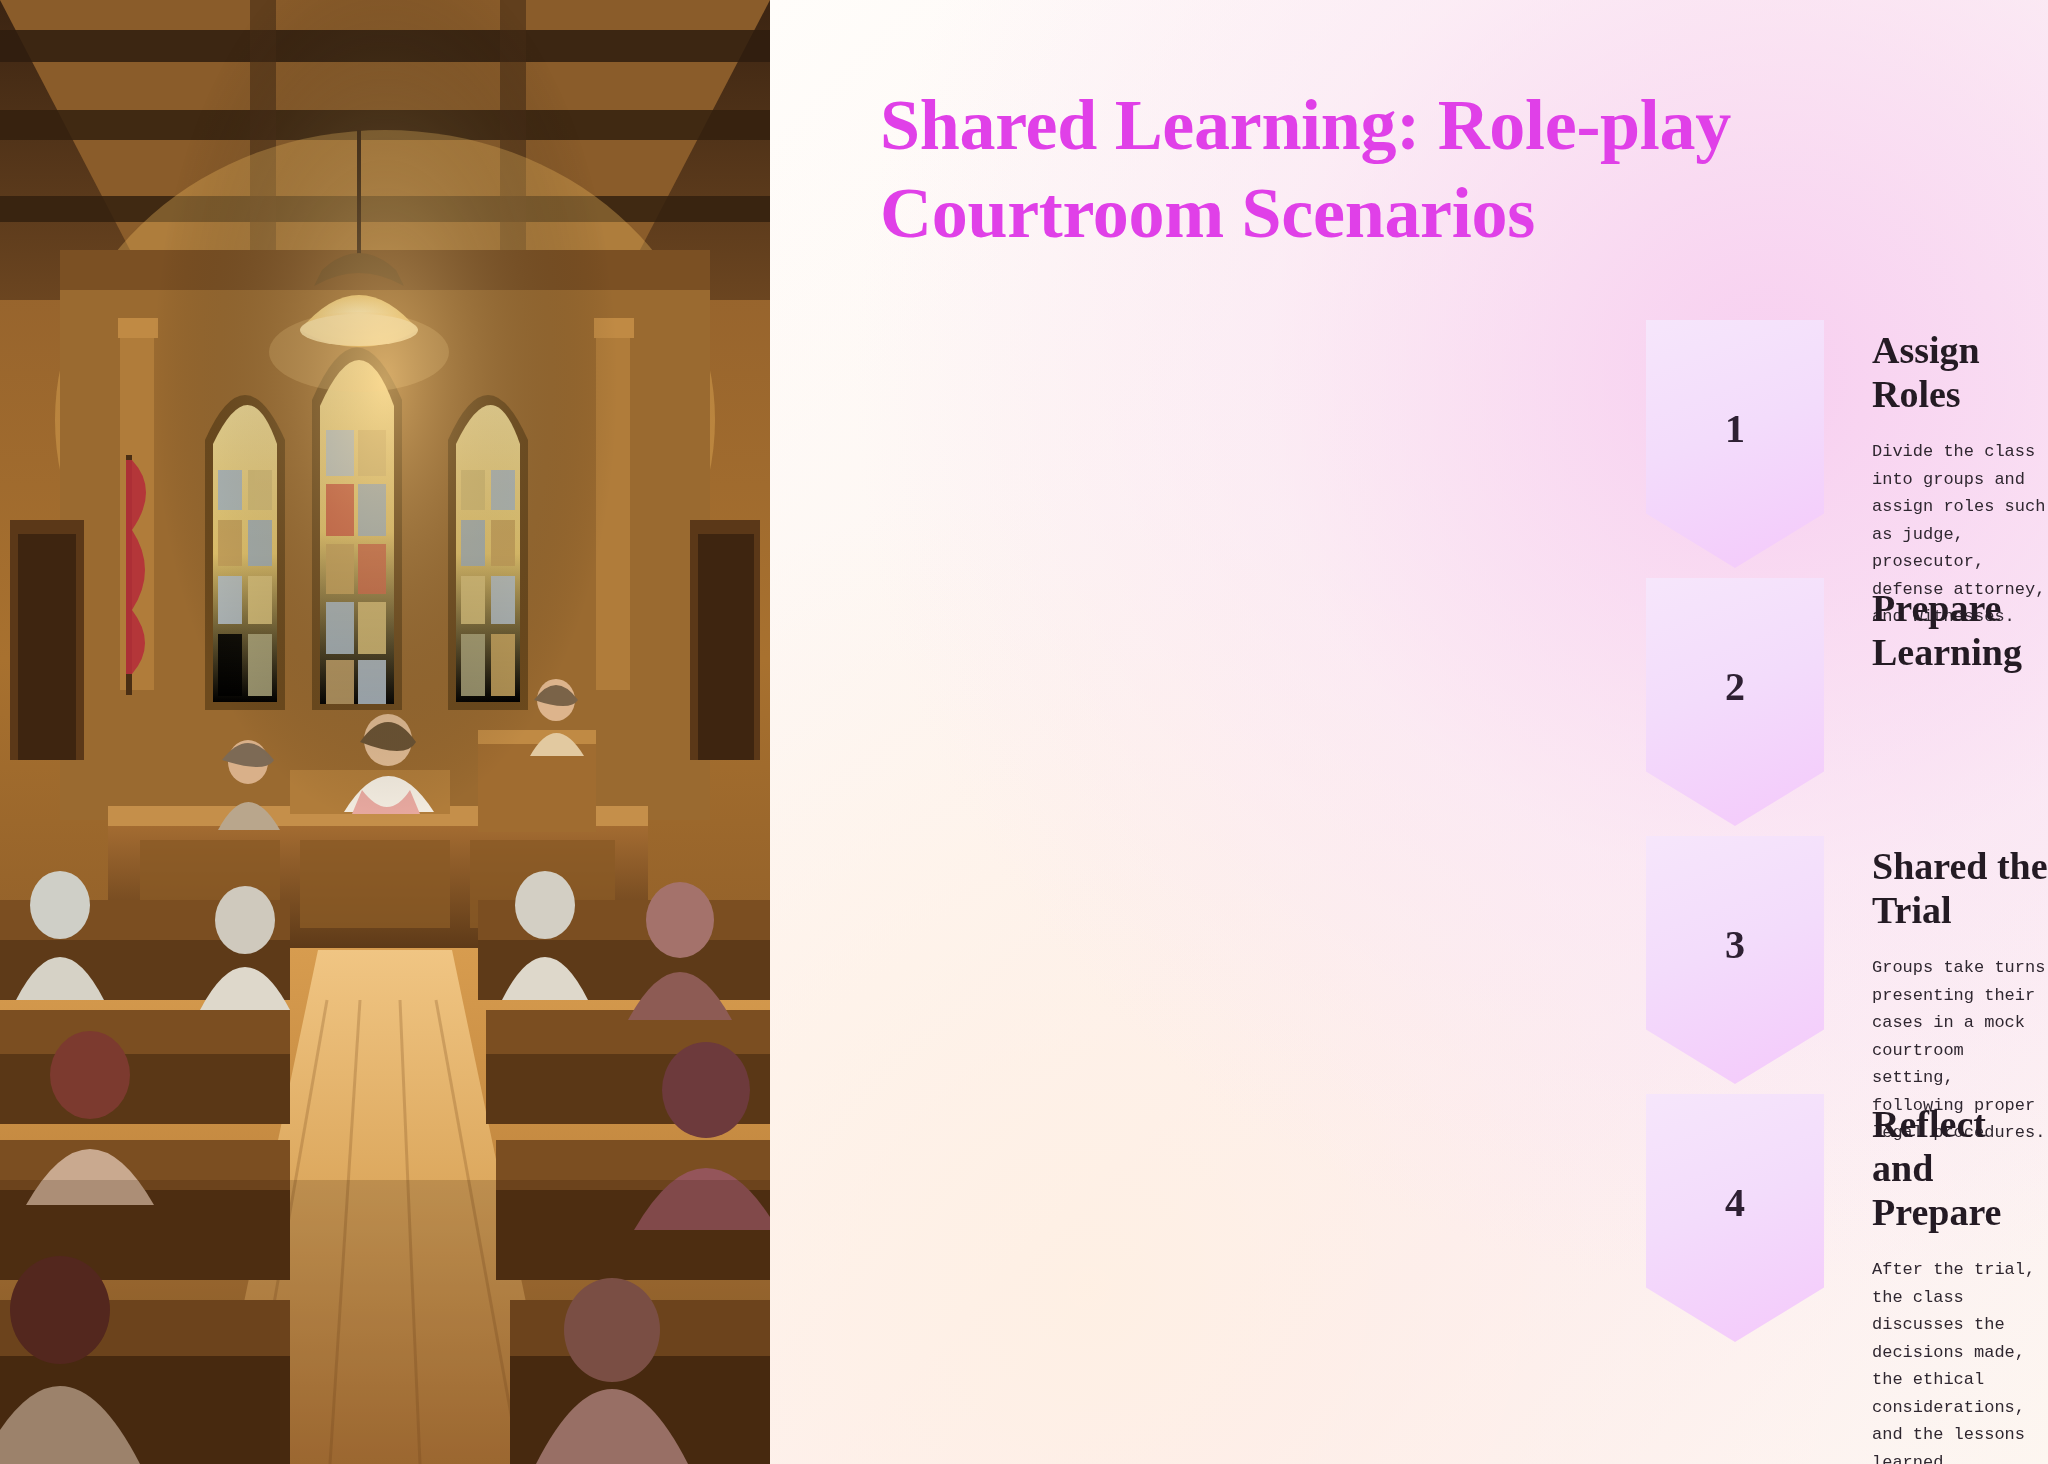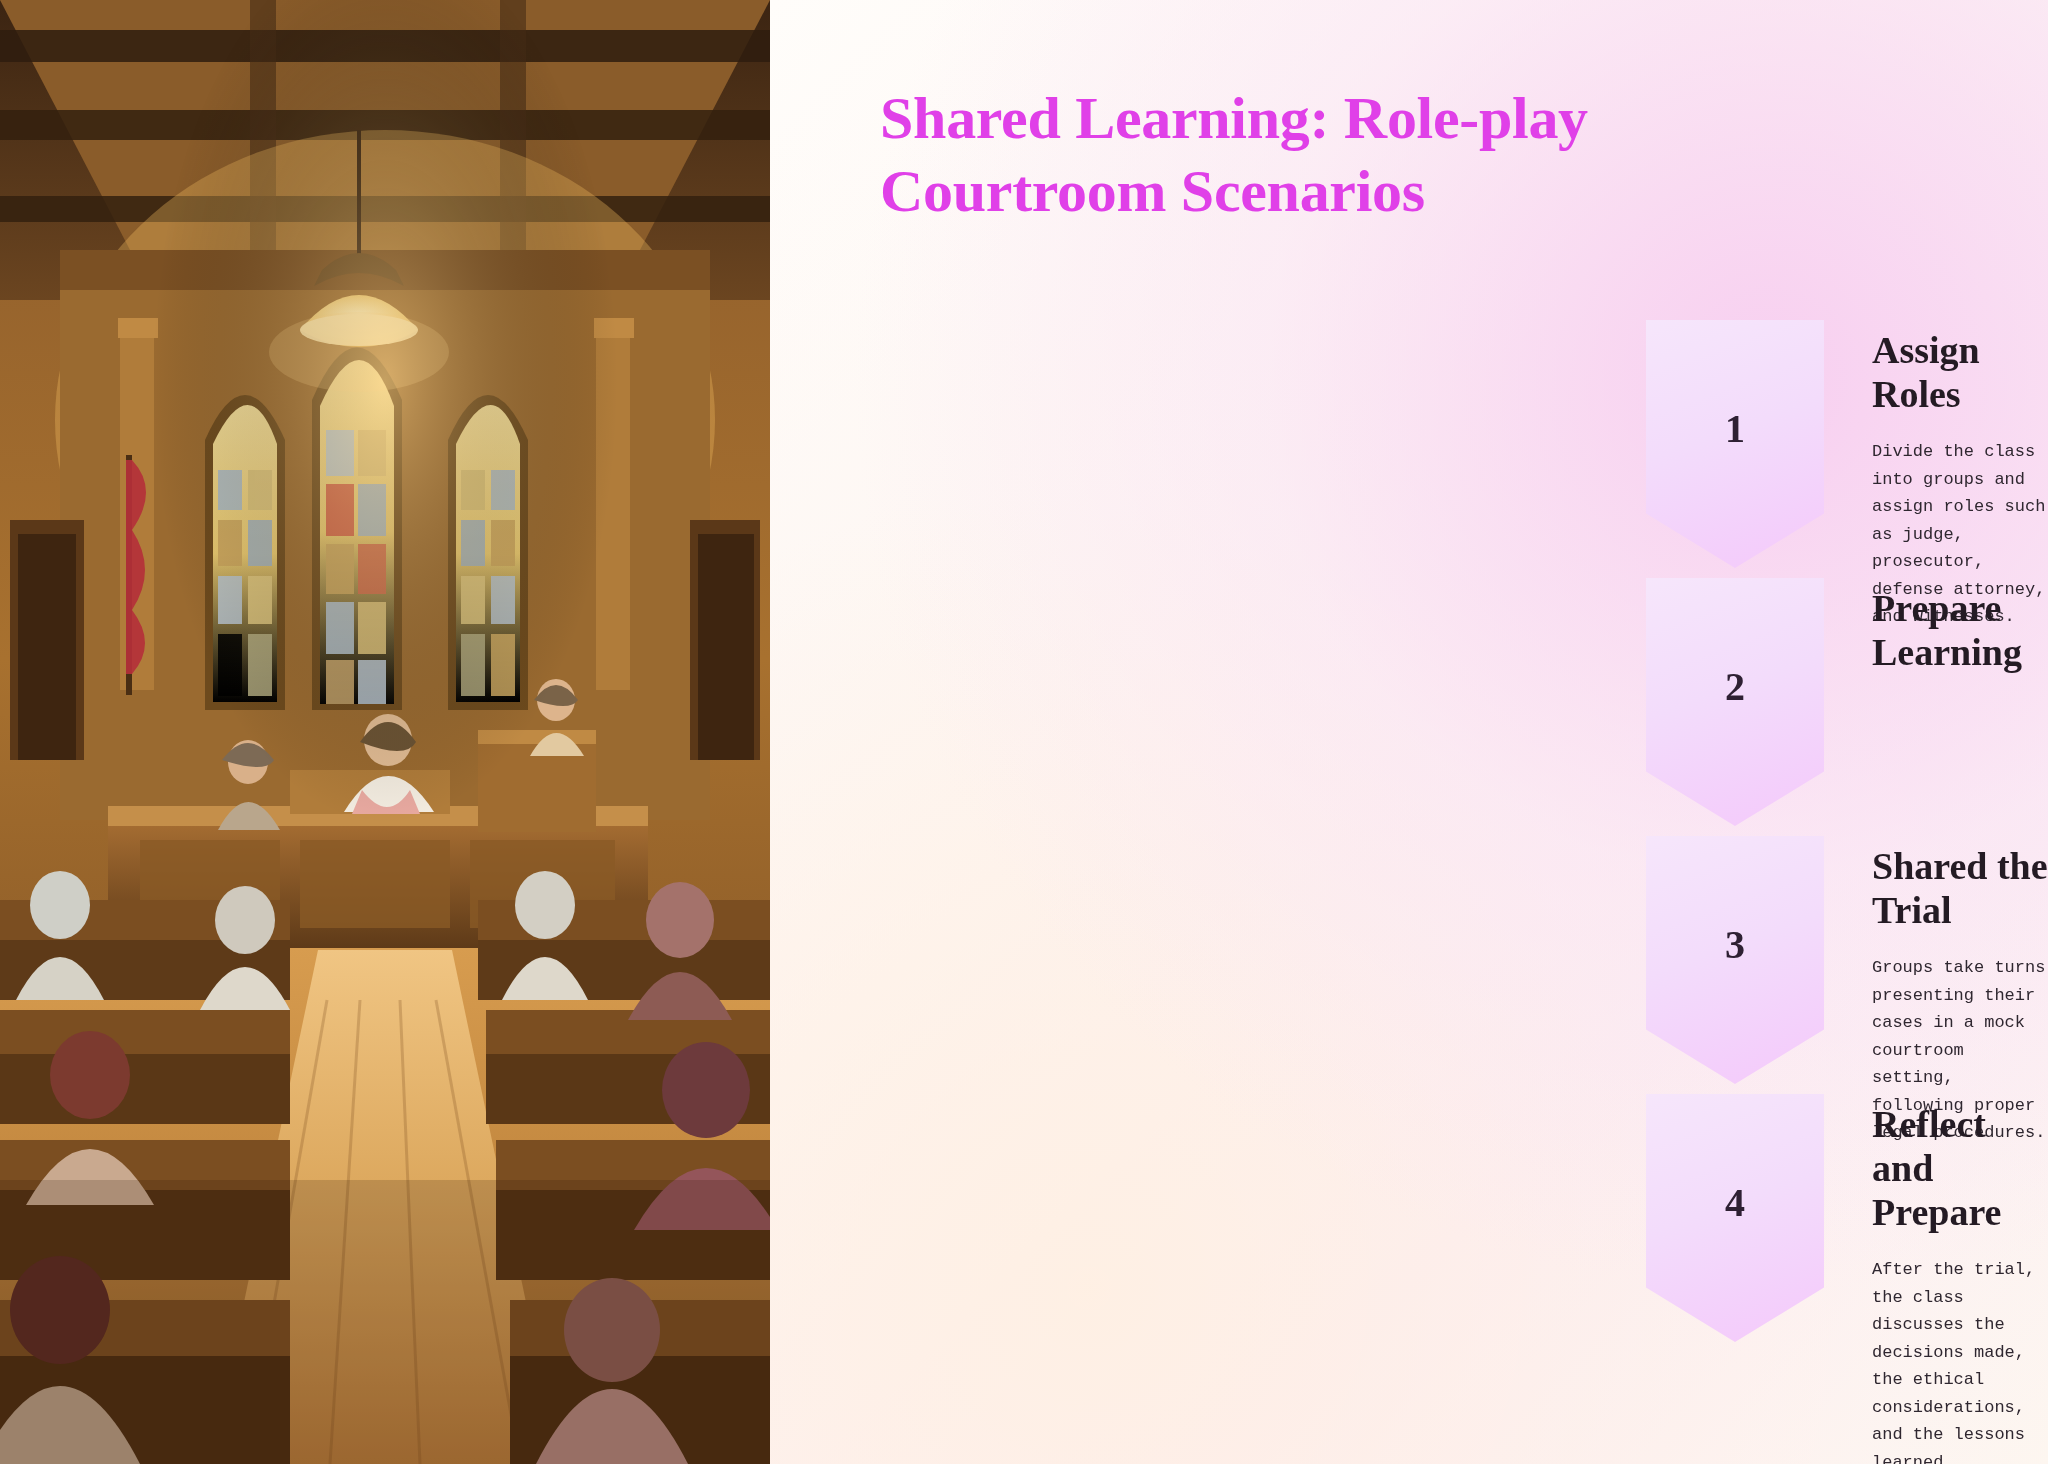--- a/index.html
+++ b/index.html
@@ -40,21 +40,21 @@
     overflow: hidden;
   }
 
   .headline {
     position: absolute;
     left: 110px;
     top: 82px;
     width: 960px;
     font-family: "Liberation Serif", serif;
     font-weight: bold;
-    font-size: 60px;
+    font-size: 72px;
     line-height: 1.22;
     color: #e040e8;
     letter-spacing: -0.3px;
   }
 
   .steps {
     position: absolute;
     left: 0;
     top: 320px;
     width: 100%;

